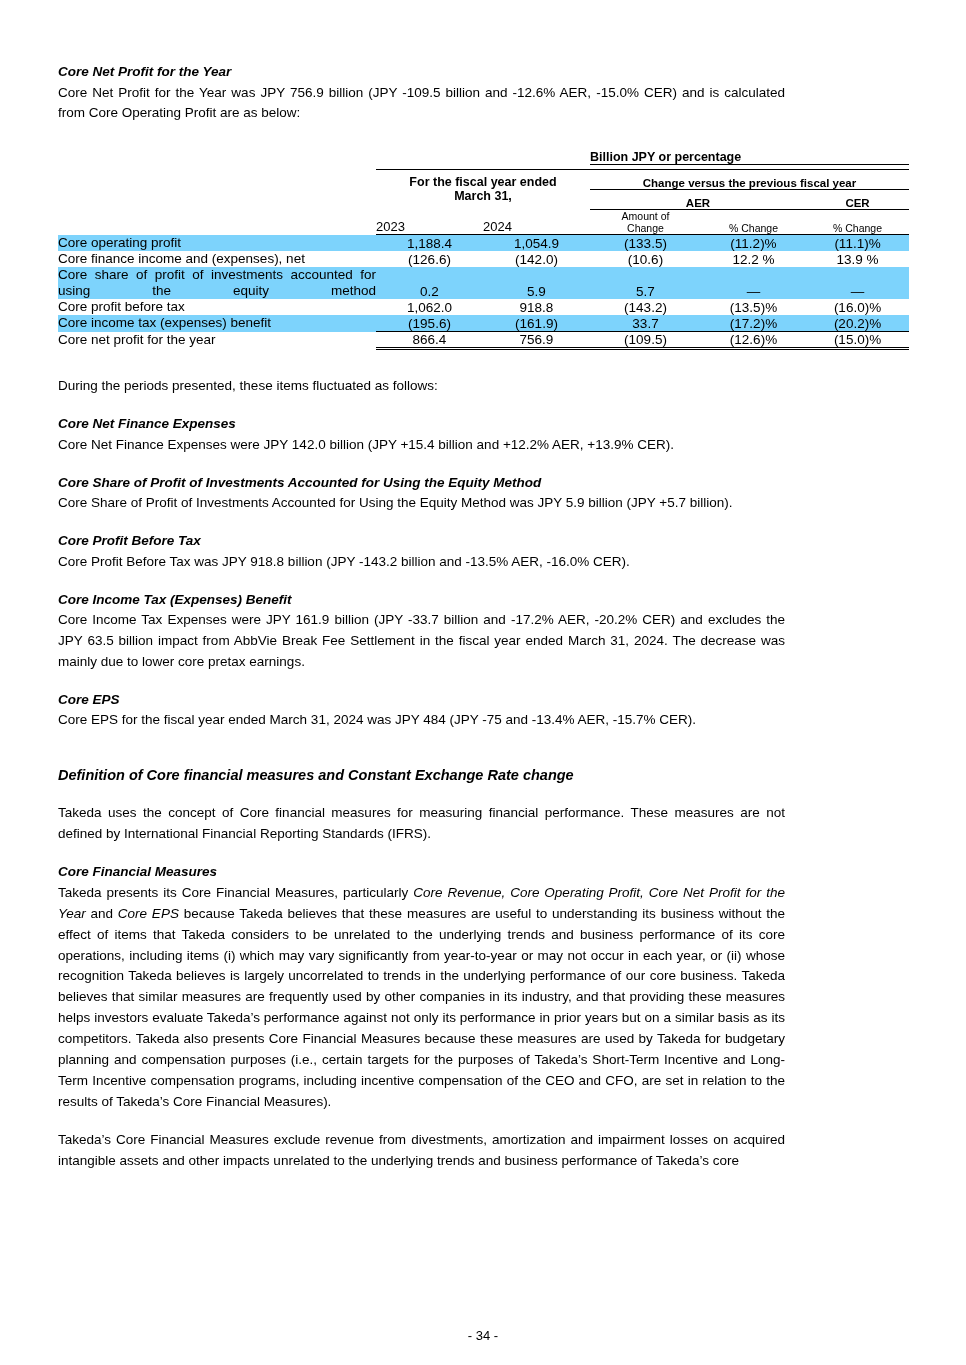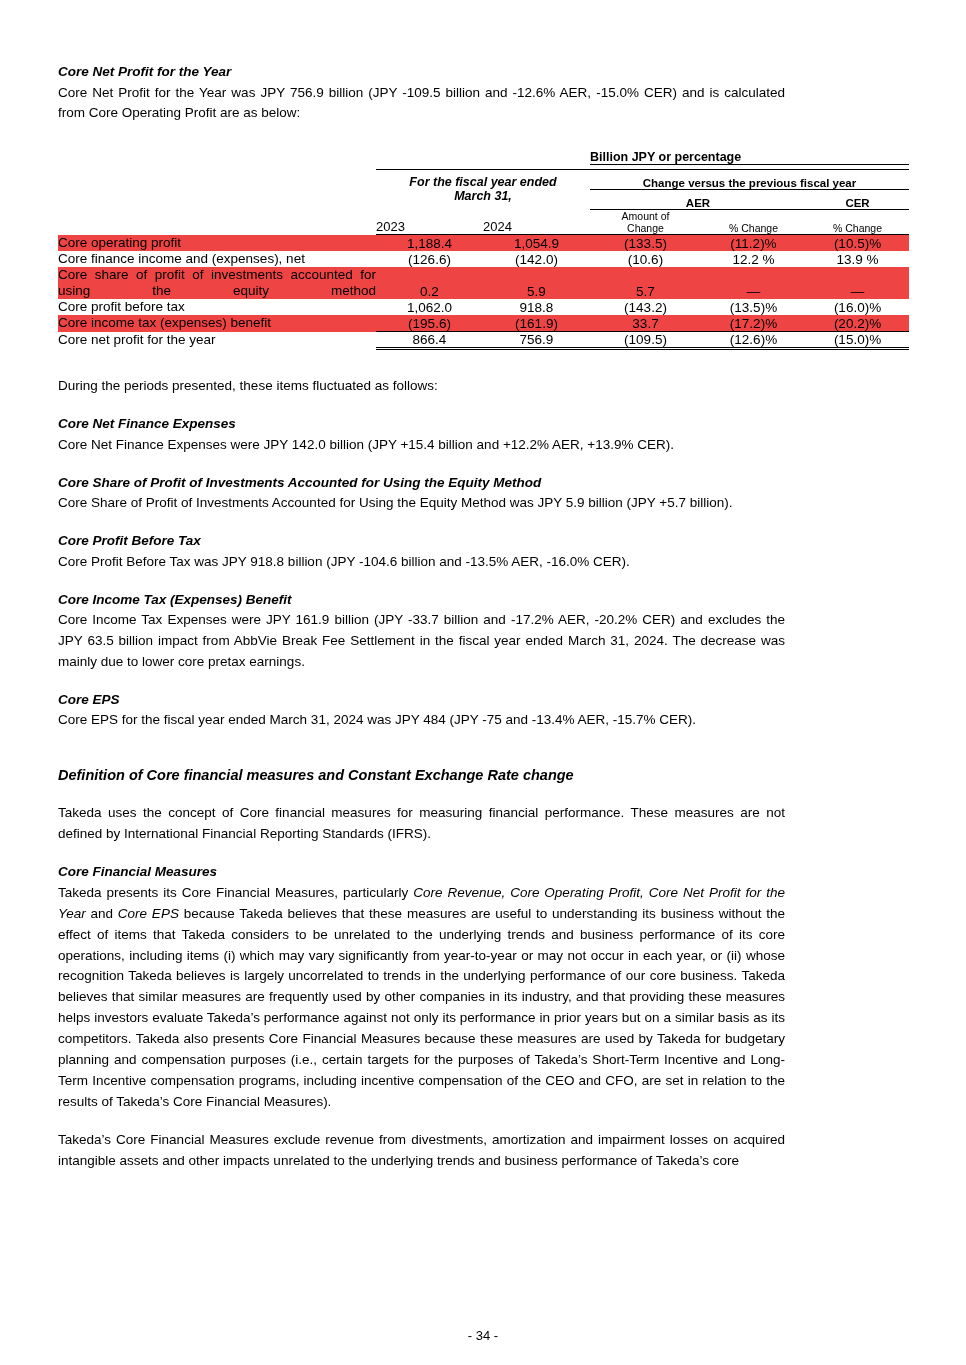--- a/index.html
+++ b/index.html
@@ -72,21 +72,20 @@
     font-size: 13.5px;
     padding: 4px 8px 4px 6px;
     white-space: nowrap;
   }
 
   .hdr-top {
     font-size: 12.5px;
     font-weight: bold;
     text-align: center;
     padding: 2px 4px;
-    font-style: italic;
   }
   .hdr-sm {
     font-size: 10.5px;
     text-align: center;
     padding: 1px 4px 3px 4px;
     line-height: 1.15;
     margin-top: 12px;
   }
   .hdr-mid {
     font-size: 11.5px;
@@ -95,21 +94,21 @@
     padding: 2px 4px;
   }
   .hdr-yr {
     font-size: 13px;
     font-weight: normal;
     text-align: left;
     padding: 3px 4px 4px 4px;
   }
   .bt { border-top: 1px solid #000; }
   .bb { border-bottom: 1px solid #000; }
-  .shade { background: #ef4444; }
+  .shade { background: #7dd3fc; }
   .dbl-bottom {
     border-bottom: 3px double #000;
   }
   .billing {
     font-size: 12.5px;
     font-weight: bold;
     text-align: left;
     border-bottom: 1px solid #000;
     padding: 2px 6px 2px 0;
   }
@@ -176,21 +175,21 @@
         <td class="hdr-sm bb">% Change</td>
         <td class="hdr-sm bb">% Change</td>
       </tr>
 
       <tr class="shade">
         <td class="lbl">Core operating profit</td>
         <td class="num">1,188.4</td>
         <td class="num">1,054.9</td>
         <td class="num">(133.5)</td>
         <td class="num">(11.2)%</td>
-        <td class="num">(10.5)%</td>
+        <td class="num">(11.1)%</td>
       </tr>
       <tr>
         <td class="lbl">Core finance income and (expenses), net</td>
         <td class="num">(126.6)</td>
         <td class="num">(142.0)</td>
         <td class="num">(10.6)</td>
         <td class="num">12.2 %</td>
         <td class="num">13.9 %</td>
       </tr>
       <tr class="shade">
@@ -234,21 +233,21 @@
   <div class="gap-m"></div>
   <div class="h-italic">Core Net Finance Expenses</div>
   <p>Core Net Finance Expenses were JPY 142.0 billion (JPY +15.4 billion and +12.2% AER, +13.9% CER).</p>
 
   <div class="gap-m"></div>
   <div class="h-italic">Core Share of Profit of Investments Accounted for Using the Equity Method</div>
   <p>Core Share of Profit of Investments Accounted for Using the Equity Method was JPY 5.9 billion (JPY +5.7 billion).</p>
 
   <div class="gap-m"></div>
   <div class="h-italic">Core Profit Before Tax</div>
-  <p>Core Profit Before Tax was JPY 918.8 billion (JPY -104.6 billion and -13.5% AER, -16.0% CER).</p>
+  <p>Core Profit Before Tax was JPY 918.8 billion (JPY -143.2 billion and -13.5% AER, -16.0% CER).</p>
 
   <div class="gap-m"></div>
   <div class="h-italic">Core Income Tax (Expenses) Benefit</div>
   <p>Core Income Tax Expenses were JPY 161.9 billion (JPY  -33.7 billion and -17.2% AER, -20.2% CER) and excludes the JPY 63.5 billion impact from AbbVie Break Fee Settlement in the fiscal year ended March 31, 2024. The decrease was mainly due to lower core pretax earnings.</p>
 
   <div class="gap-m"></div>
   <div class="h-italic">Core EPS</div>
   <p>Core EPS for the fiscal year ended March 31, 2024 was JPY 484 (JPY -75 and -13.4% AER, -15.7% CER).</p>
 
   <div class="gap-xl"></div>

